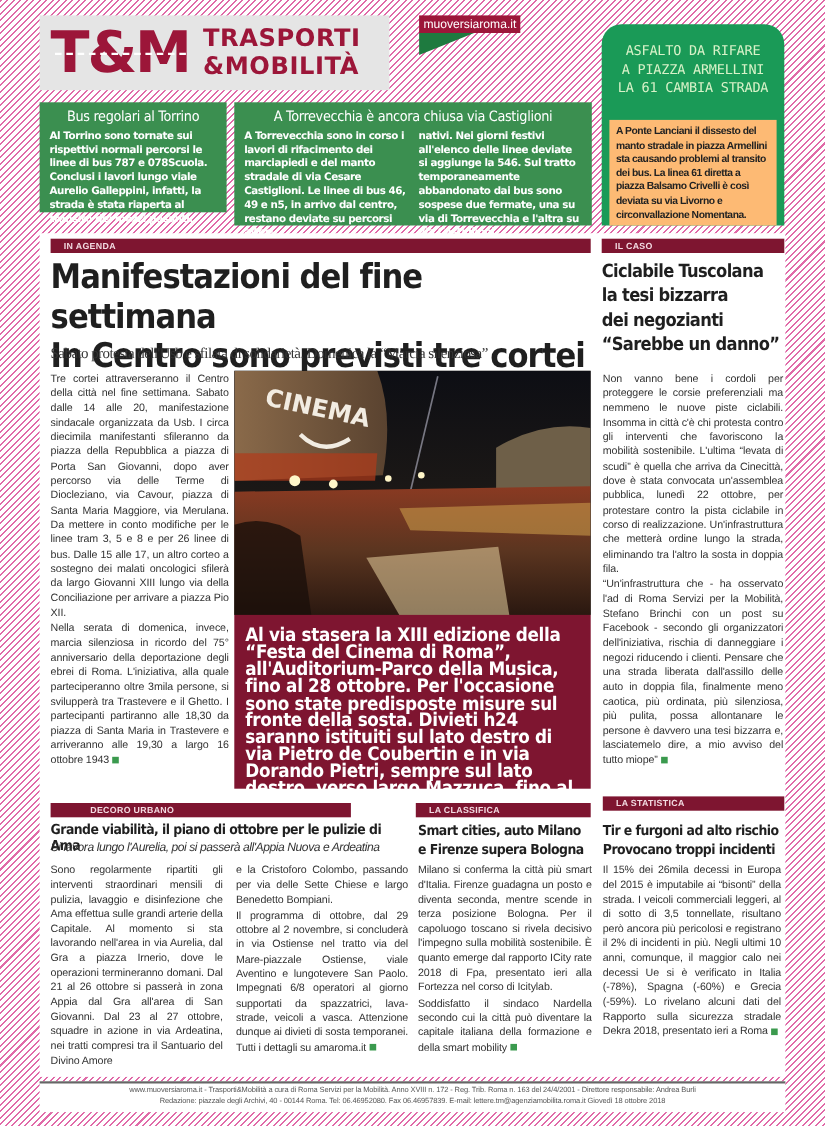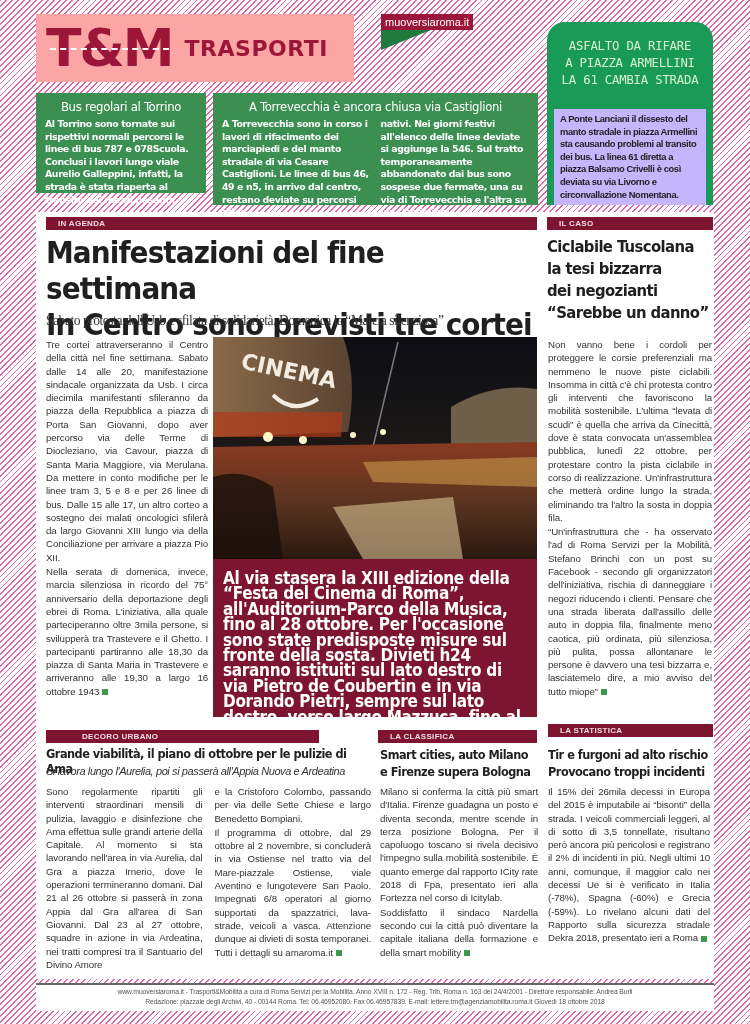--- a/index.html
+++ b/index.html
@@ -7,39 +7,39 @@
   body {
     position: relative;
     font-family: "Liberation Sans", sans-serif;
     color: #2a2a2a;
     background-color: #fff;
     background-image: repeating-linear-gradient(135deg, #e06aa8 0px, #e06aa8 1.3px, #fff 1.3px, #fff 4.2px);
   }
   .abs { position: absolute; }
 
   
-  .logo-box { left: 36px; top: 14px; width: 318px; height: 68px; background: #fca5a5; display:flex; align-items:center; padding-left: 10px; }
+  .logo-box { left: 36px; top: 14px; width: 318px; height: 68px; background: #e5e5e5; display:flex; align-items:center; padding-left: 10px; }
   .logo-tm { font-family: "DejaVu Sans", sans-serif; font-weight: 900; font-size: 52px; color: #9c1639; letter-spacing: -2px; line-height: 1; position: relative; }
   .logo-tm .dash { position:absolute; left: 4px; right: 4px; top: 26px; border-top: 2px dashed #fff; }
   .logo-words { margin-left: 12px; font-family: "DejaVu Sans", sans-serif; font-weight: bold; color: #9c1639; font-size: 22px; line-height: 25px; letter-spacing: 0.5px; }
   .site-tab { left: 381px; top: 14px; width: 92px; height: 16px; background: #9c1639; color: #fff; font-size: 11px; line-height: 16px; padding-left: 4px; }
   .site-flag { left: 381px; top: 30px; width: 0; height: 0; border-top: 20px solid #1e7a3f; border-right: 50px solid transparent; }
 
   
   .green-box { background: #3b8f50; color: #fff; padding: 6px 9px; }
   .green-box h3 { font-family: "DejaVu Sans Condensed", "DejaVu Sans", sans-serif; font-weight: normal; font-size: 13px; text-align: center; margin-bottom: 4px; letter-spacing: -0.3px; }
   .green-box p { font-family: "DejaVu Sans", sans-serif; font-size: 9.4px; line-height: 12.6px; letter-spacing: -0.4px; font-weight: bold; }
   .box-torrino { left: 36px; top: 93px; width: 170px; height: 100px; }
   .box-torre { left: 213px; top: 93px; width: 325px; height: 112px; }
   .box-torre .cols { display: flex; gap: 10px; }
   .box-torre .cols p { flex: 1; }
 
   .armellini { left: 547px; top: 22px; width: 166px; height: 183px; background: #1a9a57; border-radius: 18px 18px 0 0; padding: 8px 7px 7px 7px; }
   .armellini h2 { color: #d8f2c8; font-family: "DejaVu Sans Mono", monospace; font-weight: normal; font-size: 12.3px; line-height: 17px; text-align: center; margin: 8px 0 20px 0; letter-spacing: -0.2px; }
-  .armellini .inner { background: #c4b5fd; padding: 4px 6px; }
+  .armellini .inner { background: #fdba74; padding: 4px 6px; }
   .armellini .inner p { font-size: 9.4px; line-height: 12.6px; font-weight: bold; color: #222; letter-spacing: -0.4px; }
 
   
   .panel { left: 36px; top: 212px; width: 678px; height: 767px; background: #fff; }
   .kicker { background: #7e1530; color: #f3dbe2; font-size: 8px; font-weight: bold; height: 13px; line-height: 13px; padding-left: 12px; letter-spacing: 0.3px; text-transform: uppercase; }
 
   .agenda-kicker { left: 46px; top: 217px; width: 491px; }
   .agenda-title { left: 46px; top: 234px; width: 495px; font-family: "DejaVu Sans Condensed", "DejaVu Sans", sans-serif; font-weight: bold; font-size: 31px; line-height: 36px; color: #1f1f1f; letter-spacing: -0.9px; }
   .agenda-sub { left: 46px; top: 313px; width: 495px; font-family: Liberation Serif, serif; font-size: 13.6px; color: #333; letter-spacing: -0.5px; }
 
@@ -75,20 +75,21 @@
 </head>
 <body>
 
 <div class="abs logo-box">
   <div class="logo-tm">
     <span>T&amp;M</span>
     <span class="dash"></span>
   </div>
   <div class="logo-words">
     <div>TRASPORTI</div>
+    <div>&amp;MOBILITÀ</div>
   </div>
 </div>
 <div class="abs site-tab">muoversiaroma.it</div>
 <div class="abs site-flag"></div>
 
 <div class="abs green-box box-torrino">
   <h3>Bus regolari al Torrino</h3>
   <p>Al Torrino sono tornate sui rispettivi normali percorsi le linee di bus 787 e 078Scuola. Conclusi i lavori lungo viale Aurelio Galleppini, infatti, la strada è stata riaperta al transito dei mezzi pesanti.</p>
 </div>
 

